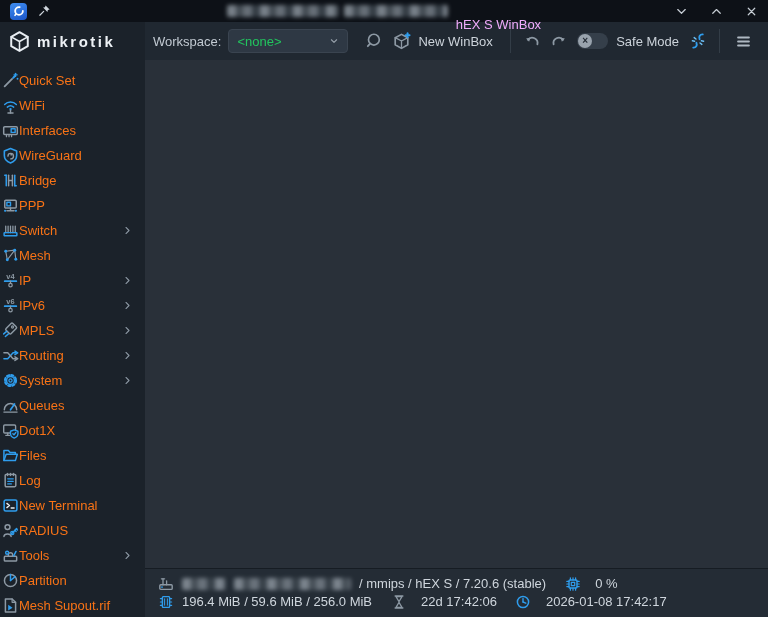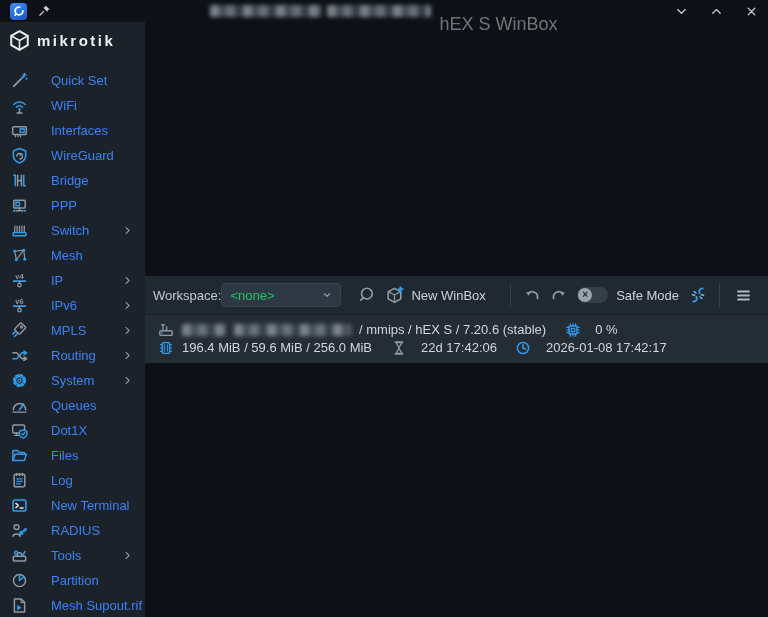--- a/index.html
+++ b/index.html
@@ -10,50 +10,50 @@
   
   .titlebar { height:22px; background:#0d1117; display:flex; align-items:center;
               position:relative; padding:0 10px; flex:0 0 auto; }
   .tb-left { display:flex; align-items:center; gap:10px; }
   .app-badge { width:17px; height:17px; border-radius:4px;
                background:linear-gradient(160deg,#3f8ef2,#1b55c8);
                display:flex; align-items:center; justify-content:center; }
   .tb-center { position:absolute; left:0; right:0; top:0; bottom:0;
                display:flex; align-items:center; justify-content:center; gap:8px;
                pointer-events:none; }
-  .tb-title { color:#737373; font-size:18px;margin-top:27px; }
+  .tb-title { color:#f0abfc; font-size:13px;margin-top:27px; }
   .tb-right { margin-left:auto; display:flex; align-items:center; gap:21px; }
   .winctl { display:flex; align-items:center; justify-content:center; width:14px; height:14px; }
 
   .blur-block { height:12px; border-radius:2px; filter:blur(2px); opacity:.85;
     background:repeating-linear-gradient(90deg,#8a939c 0 9px,#4d565e 9px 16px,#767f88 16px 25px,#3c454d 25px 33px); }
   .bb-t1 { width:112px; } .bb-t2 { width:104px; margin-left:-3px; }
   .bb-s1 { width:44px; } .bb-s2 { width:117px; }
 
   
-  .app-body { flex:1; display:flex; min-height:0;align-items:center; }
+  .app-body { flex:1; display:flex; min-height:0; }
 
   
   .sidebar { width:145px; background:#1b222a; flex:0 0 auto; display:flex; flex-direction:column; }
   .brand-row { height:38px; display:flex; align-items:center; gap:7px; padding-left:9px; flex:0 0 auto; }
   .wordmark { color:#edf1f5; font-size:15px; font-weight:700; letter-spacing:2.5px;
               text-transform:lowercase; }
   .menu { padding-top:8px; }
-  .s-item { height:25px; display:flex; align-items:center; padding-left:11px; gap:23px;
-            color:#3b82f6; font-size:13px; cursor:default; white-space:nowrap; }
+  .s-item { height:25px; display:flex; align-items:center; padding-left:2px; gap:0;
+            color:#f97316; font-size:13px; cursor:default; white-space:nowrap; }
   .s-item .ico { width:17px; height:17px; display:flex; align-items:center; justify-content:center; flex:0 0 auto;text-decoration:underline; }
   .s-item .chev { margin-left:auto; margin-right:12px; display:flex; align-items:center; }
 
   
   .right-col { flex:1; display:flex; flex-direction:column; min-width:0; }
 
   
   .toolbar { height:38px; background:#202831; display:flex; align-items:center;
              padding:0 12px 0 8px; color:#ccd3da; font-size:13px; flex:0 0 auto; }
-  .ws-label { color:#c2cad2; }
+  .ws-label { margin-right:7px; color:#c2cad2; }
   .ws-select { width:120px; height:24px; background:#2e3844; border:1px solid #3a4450;
                border-radius:4px; display:flex; align-items:center; justify-content:space-between;
                padding:0 8px; color:#22c55e; }
   .tbtn { display:flex; align-items:center; justify-content:center; width:26px; height:26px; }
   .nw-group { display:flex; align-items:center; gap:7px; margin-left:6px; }
   .tsep { width:1px; height:24px; background:#333d47; }
   .sep-a { margin-left:auto; margin-right:8px; }
   .sep-b { margin:0 10px 0 8px; }
   .toggle { width:31px; height:16px; border-radius:8px; background:#353f4a;
             display:flex; align-items:center; padding:1px; margin:0 8px 0 6px; }

